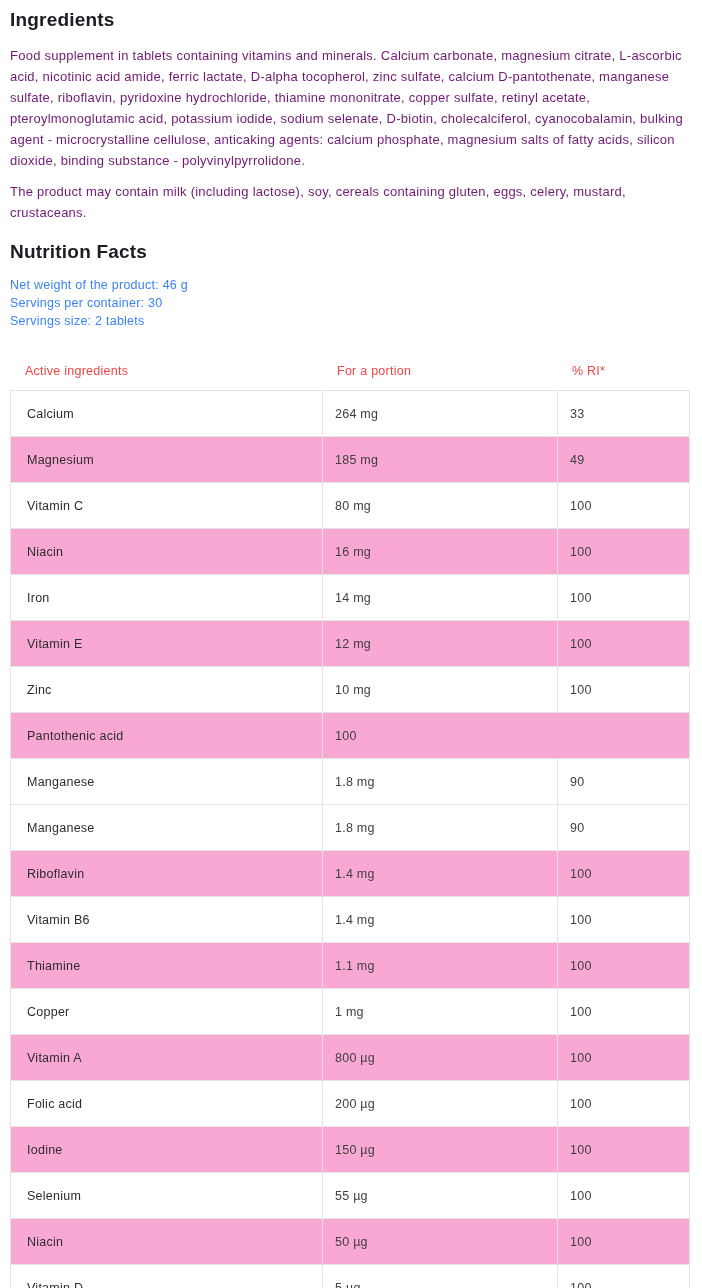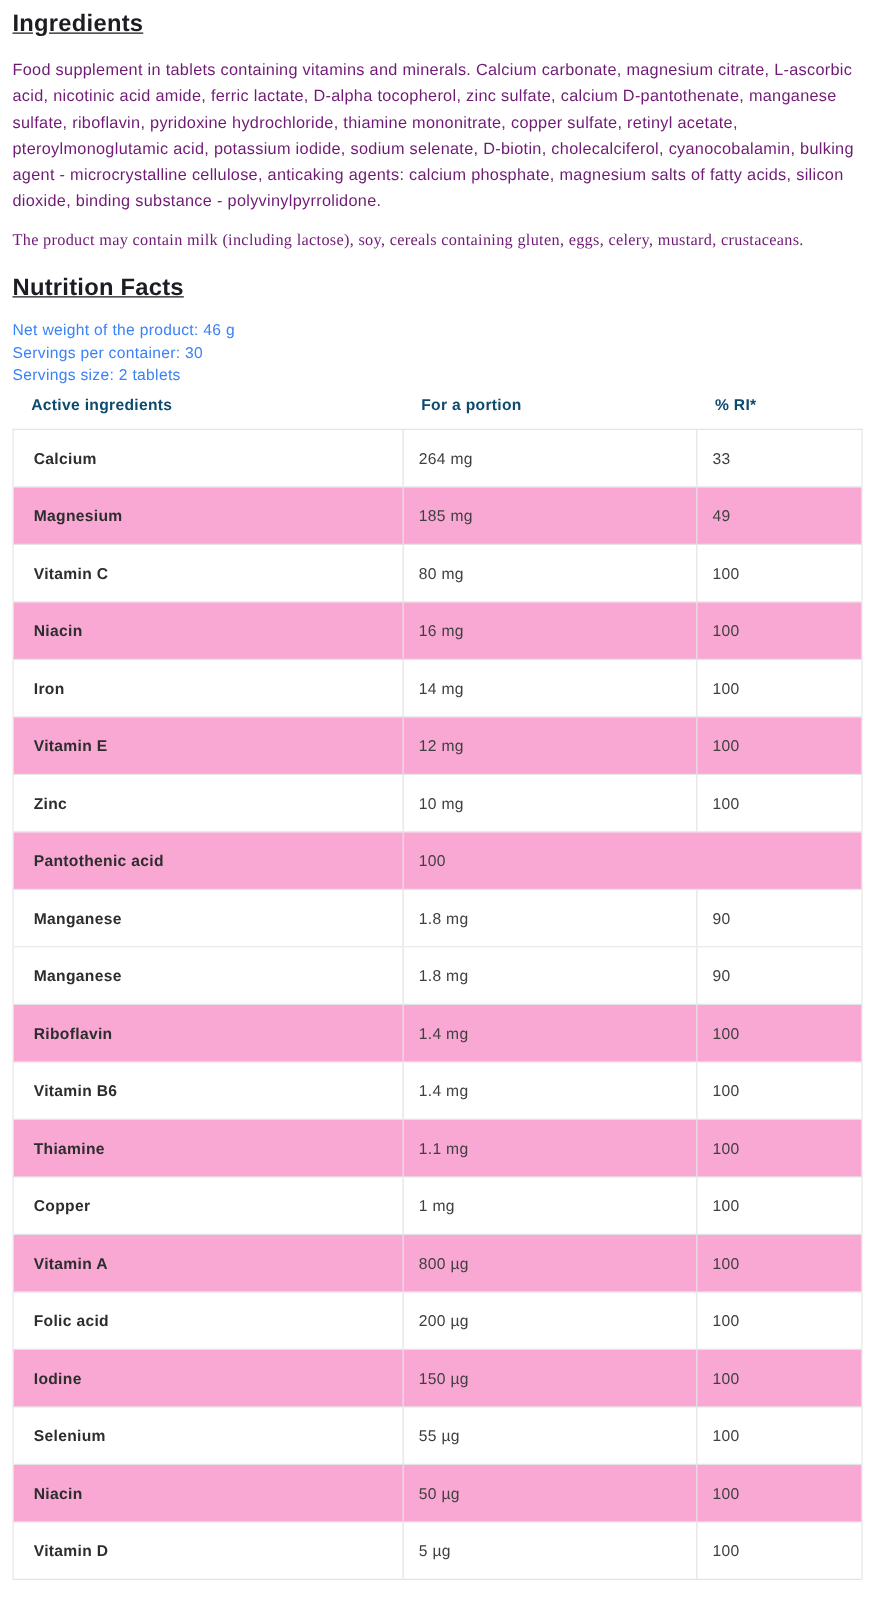--- a/index.html
+++ b/index.html
@@ -15,46 +15,45 @@
   .page {
     padding: 0 10px;
     width: 702px;
   }
   h2.section-title {
     font-size: 19px;
     line-height: 21px;
     font-weight: 700;
     color: #1c1c22;
     letter-spacing: 0.2px;
-    text-decoration: underline;
   }
   #ingredients-title { margin-top: 9px; }
   #nutrition-title { margin-top: 18px; }
   p.body-text {
     font-size: 13px;
     line-height: 21px;
     color: #701a75;
     letter-spacing: 0.25px;
     margin-top: 15px;
   }
-  p.allergen { margin-top: 10px; font-family: Liberation Serif, serif; }
+  p.allergen { margin-top: 10px; }
   .info-lines {
     margin-top: 14px;
     font-size: 12.5px;
     line-height: 18px;
     color: #3b82f6;
     letter-spacing: 0.25px;
   }
   .table-header {
-    margin-top: 8px;
+    margin-top: 34px;
     display: grid;
     grid-template-columns: 312px 235px 133px;
     font-size: 12.5px;
-    font-weight: 700;
-    color: #0c4a6e;
+    font-weight: 400;
+    color: #ef4444;
     letter-spacing: 0.25px;
   }
   .table-header .th { padding-left: 15px; }
   .ntable {
     margin-top: 12px;
     width: 680px;
     border: 1px solid #e4e4e4;
     border-bottom: none;
   }
   .trow {
@@ -68,21 +67,21 @@
   .trow.shaded { background: #f9a8d4; }
   .trow .cell {
     padding-left: 16px;
     font-size: 12.5px;
     color: #404040;
     letter-spacing: 0.25px;
     height: 100%;
     display: flex;
     align-items: center;
   }
-  .trow .cell.name { font-weight: 700; color: #2d2d2d; }
+  .trow .cell.name { font-weight: 400; color: #2d2d2d; }
   .trow .cell.portion, .trow .cell.ri { border-left: 1px solid #e4e4e4; padding-left: 12px; }
 </style>
 </head>
 <body>
 
 <div class="page">
 
   <h2 class="section-title" id="ingredients-title">Ingredients</h2>
 
   <p class="body-text">Food supplement in tablets containing vitamins and minerals. Calcium carbonate, magnesium citrate, L-ascorbic acid, nicotinic acid amide, ferric lactate, D-alpha tocopherol, zinc sulfate, calcium D-pantothenate, manganese sulfate, riboflavin, pyridoxine hydrochloride, thiamine mononitrate, copper sulfate, retinyl acetate, pteroylmonoglutamic acid, potassium iodide, sodium selenate, D-biotin, cholecalciferol, cyanocobalamin, bulking agent - microcrystalline cellulose, anticaking agents: calcium phosphate, magnesium salts of fatty acids, silicon dioxide, binding substance - polyvinylpyrrolidone.</p>

